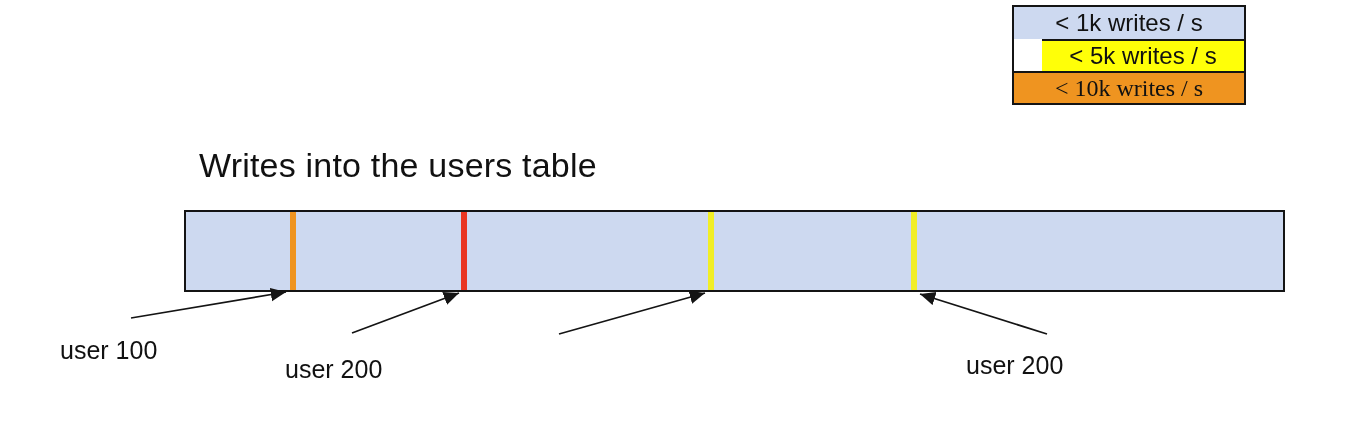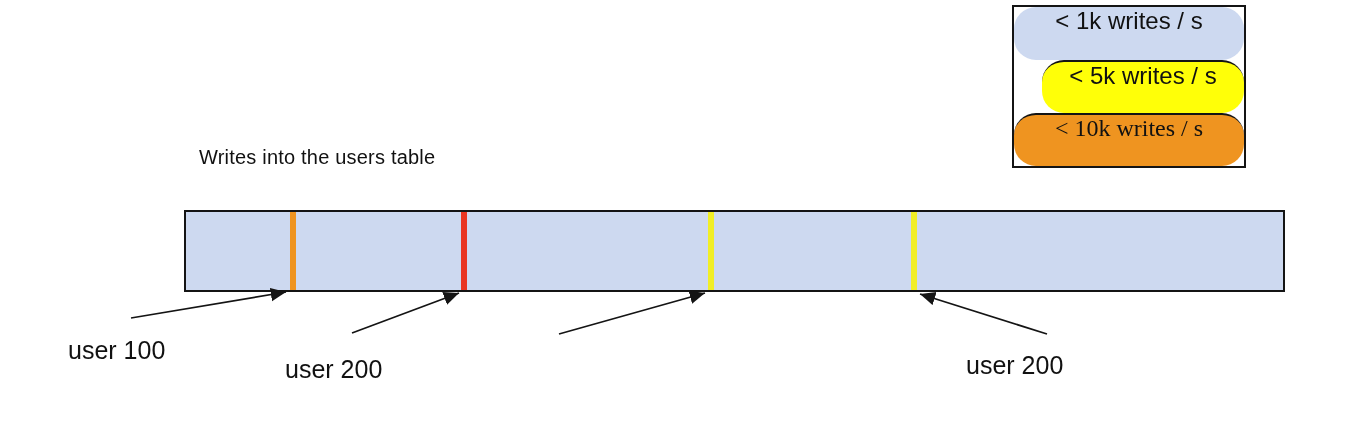--- a/index.html
+++ b/index.html
@@ -10,40 +10,40 @@
     height: 422px;
     background: #ffffff;
     font-family: "Liberation Sans", sans-serif;
     color: #111111;
     overflow: hidden;
   }
   .title {
     position: absolute;
     left: 199px;
     top: 146px;
-    font-size: 20px;
+    font-size: 34px;
     letter-spacing: 0.2px;
     white-space: nowrap;
   }
   .legend {
     position: absolute;
     left: 1012px;
     top: 5px;
     width: 234px;
     border: 2px solid #141414;
     background: #ffffff;
   }
   .legend-row {
-    height: 53px;
+    height: 32px;
     display: flex;
+    align-items: center;
     justify-content: center;
     font-size: 24px;
     border-top: 2px solid #141414;
     white-space: nowrap;
-    border-radius: 22px;
   }
   .legend-row:first-child { border-top: 0; }
   .bar {
     position: absolute;
     left: 184px;
     top: 210px;
     width: 1101px;
     height: 82px;
     border: 2px solid #141414;
   }
@@ -61,21 +61,21 @@
     position: absolute;
     left: 0;
     top: 0;
     pointer-events: none;
   }
   .ulabel {
     position: absolute;
     font-size: 25px;
     white-space: nowrap;
   }
-  .ulabel-1 { left: 68px;  top: 336px; }
+  .ulabel-1 { left: 60px;  top: 336px; }
   .ulabel-2 { left: 285px; top: 355px; }
   .ulabel-3 { left: 494px; top: 353px; }
   .ulabel-4 { left: 966px; top: 351px; }
 </style>
 </head>
 <body>
 
 <div class="canvas">
 
   <div class="title">Writes into the users table</div>

